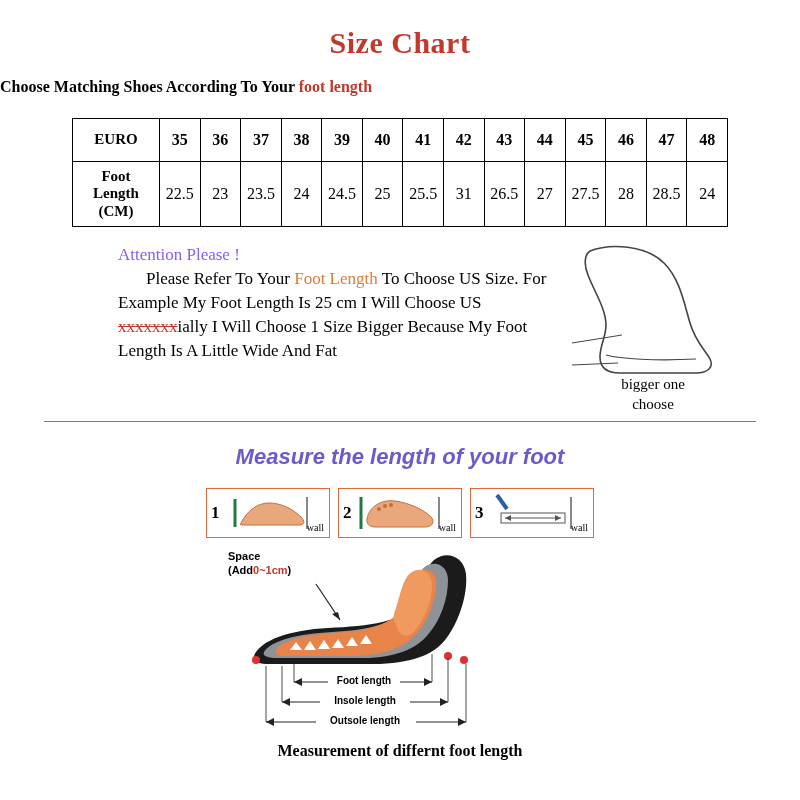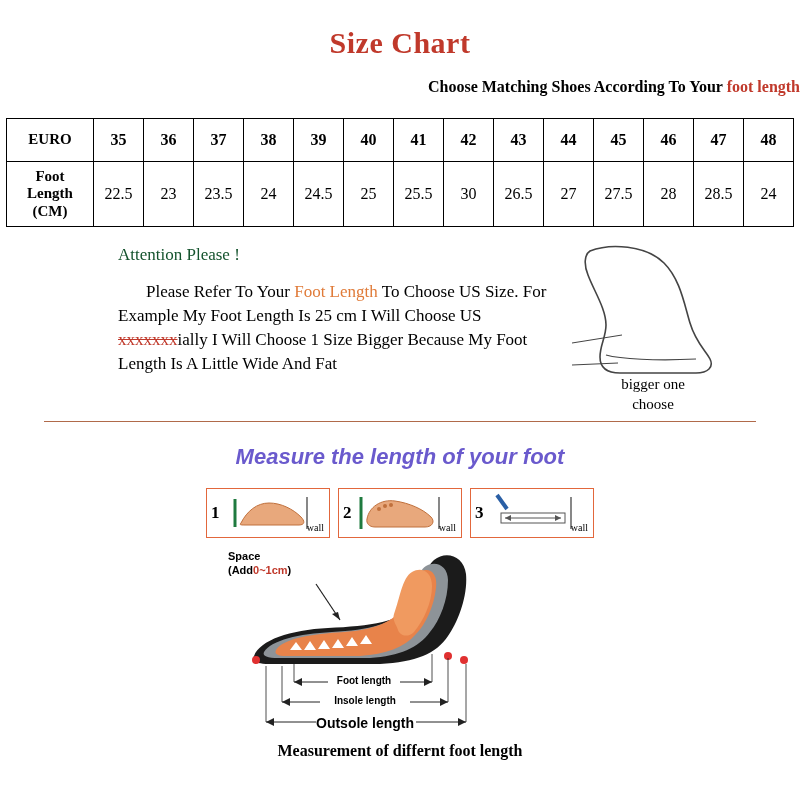--- a/index.html
+++ b/index.html
@@ -23,32 +23,32 @@
   }
   .title {
     text-align: center;
     color: #c0392b;
     font-size: 30px;
     font-weight: bold;
     margin-top: 26px;
     letter-spacing: 0.5px;
   }
   .subtitle {
-    text-align: right;
+    text-align: left;
     font-size: 16px;
     font-weight: bold;
     margin-top: 18px;
   }
   .subtitle .highlight {
     color: #c0392b;
   }
   table.size-table {
     border-collapse: collapse;
     margin: 22px auto 16px auto;
-    width: 788px;
+    width: 656px;
     table-layout: fixed;
   }
   table.size-table td {
     border: 1px solid #000;
     text-align: center;
     font-size: 16px;
     padding: 4px 0;
   }
   table.size-table td.label {
     width: 86px;
@@ -63,23 +63,23 @@
   table.size-table tr.row-foot td {
     height: 56px;
   }
   .attention-block {
     position: relative;
     margin: 18px 0 0 0;
     padding: 0 40px 0 118px;
     height: 170px;
   }
   .attention-title {
-    color: #14532d;
+    color: #8b5cf6;
     font-size: 17px;
-    margin-bottom: 15px;
+    margin-bottom: 2px;
   }
   .attention-body {
     font-size: 17px;
     line-height: 1.42;
     text-indent: 28px;
     width: 430px;
   }
   .attention-body .orange {
     color: #e07b39;
   }
@@ -207,21 +207,21 @@
         <div>Length</div>
         <div>(CM)</div>
       </td>
       <td>22.5</td>
       <td>23</td>
       <td>23.5</td>
       <td>24</td>
       <td>24.5</td>
       <td>25</td>
       <td>25.5</td>
-      <td>30</td>
+      <td>31</td>
       <td>26.5</td>
       <td>27</td>
       <td>27.5</td>
       <td>28</td>
       <td>28.5</td>
       <td>24</td>
     </tr>
   </tbody>
     </table>
 
@@ -328,18 +328,18 @@
       <line x1="46" y1="122" x2="46" y2="178" stroke="#222" stroke-width="0.8"></line>
       <line x1="246" y1="120" x2="246" y2="178" stroke="#222" stroke-width="0.8"></line>
 
       <rect x="108" y="131" width="72" height="13" fill="#fff"></rect>
       <rect x="100" y="151" width="90" height="13" fill="#fff"></rect>
       <rect x="96" y="171" width="100" height="13" fill="#fff"></rect>
     </svg>
 
     <div style="position:absolute;left:108px;top:131px;width:72px;text-align:center;font-size:10px;font-family:'Liberation Sans',sans-serif;font-weight:bold;">Foot length</div>
     <div style="position:absolute;left:100px;top:151px;width:90px;text-align:center;font-size:10px;font-family:'Liberation Sans',sans-serif;font-weight:bold;">Insole length</div>
-    <div style="position:absolute;left:96px;top:171px;width:100px;text-align:left;font-size:14px;font-family:'Liberation Sans',sans-serif;font-weight:bold;">Outsole length</div>
+    <div style="position:absolute;left:80px;top:171px;width:100px;text-align:right;font-size:10px;font-family:'Liberation Sans',sans-serif;font-weight:bold;">Outsole length</div>
   </div>
 
   <div class="meas-caption">Measurement of differnt foot length</div>
 
 </div>
 
 </body></html>

